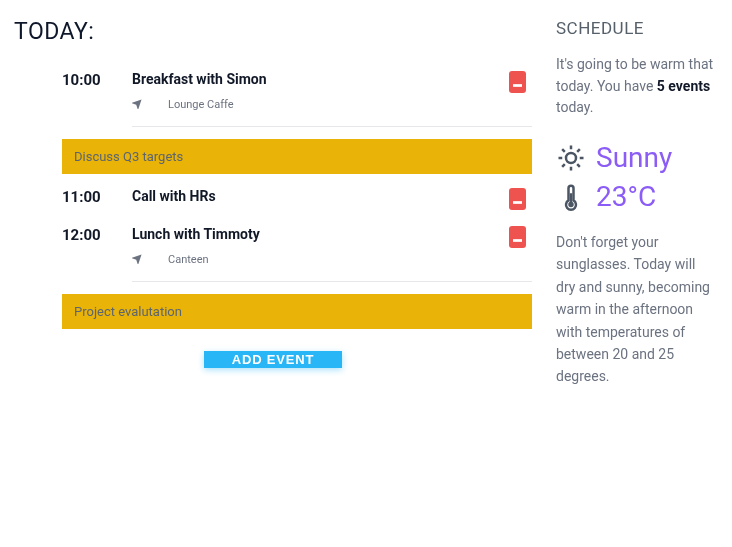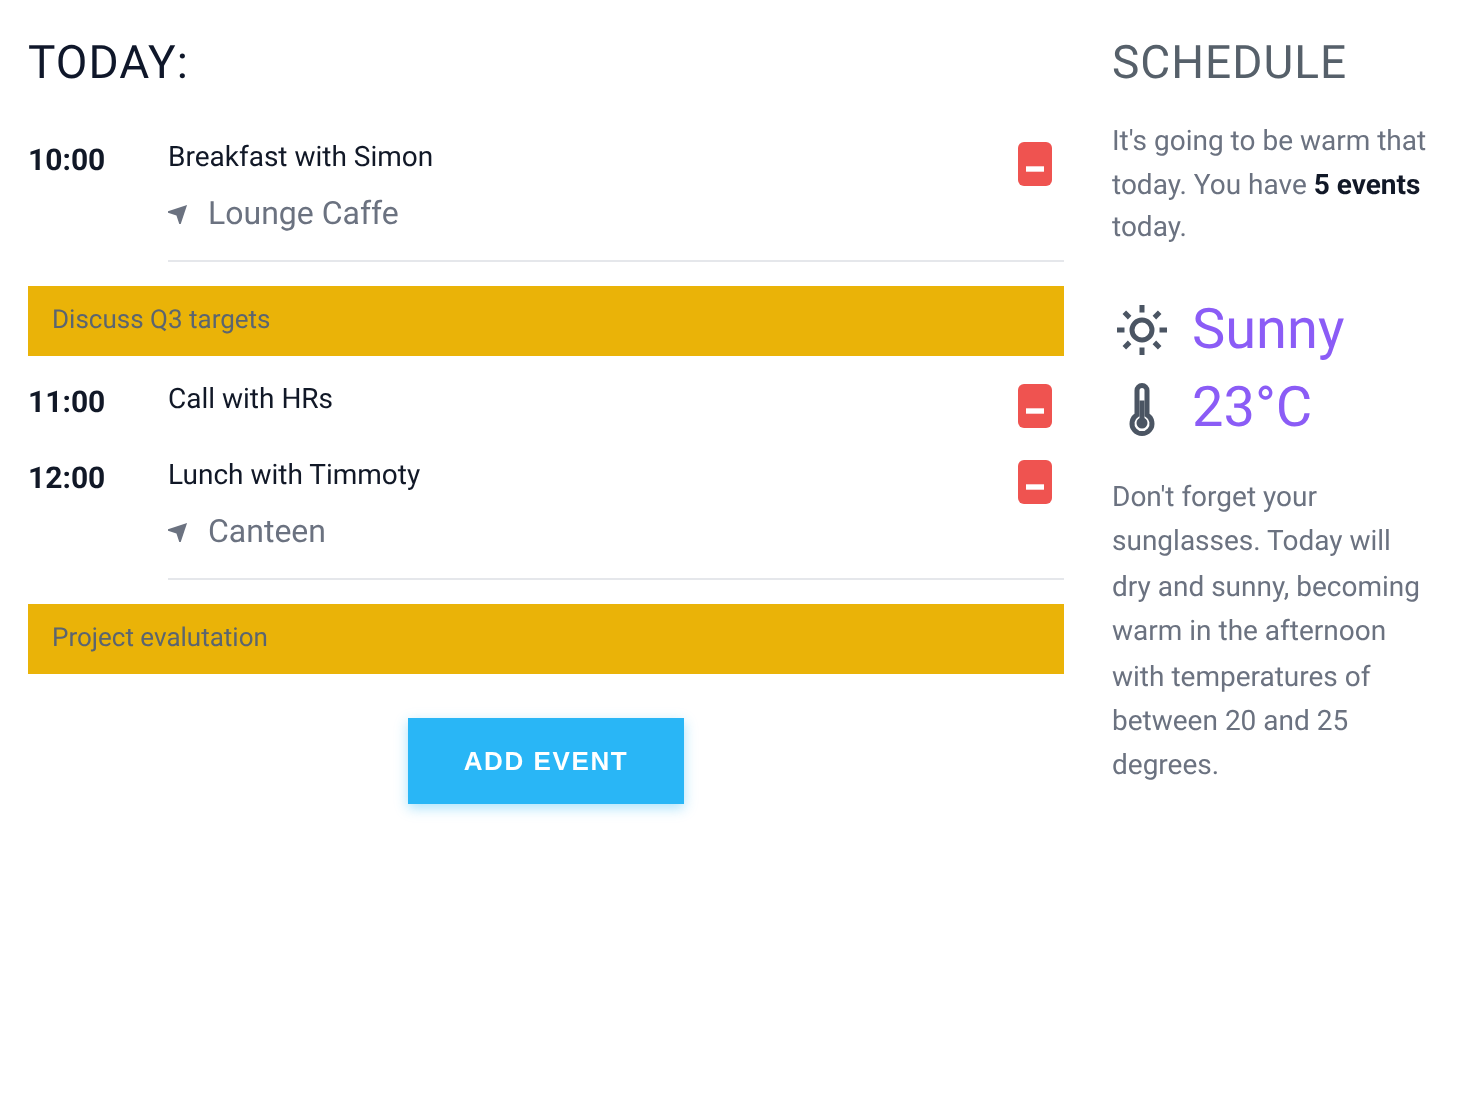--- a/index.html
+++ b/index.html
@@ -25,20 +25,21 @@
   }
   .today-title {
     font-size: 23px;
     font-weight: 400;
     color: #0f172a;
     letter-spacing: 0.5px;
     margin-bottom: 18px;
   }
   .events {
     margin-bottom: 22px;
+    margin-left: 48px;
   }
   .event {
     padding-top: 8px;
   }
   .event-row {
     display: flex;
     align-items: flex-start;
     position: relative;
   }
   .event-time {
@@ -48,31 +49,31 @@
     color: #111827;
     padding-top: 0;
   }
   .event-body {
     flex: 1;
     padding-right: 40px;
     padding-bottom: 10px;
     border-bottom: 1px solid #e5e7eb;
   }
   .event-title {
-    font-weight: 400;
+    font-weight: 700;
     font-size: 14px;
     color: #111827;
     margin-bottom: 10px;
   }
   .event-loc {
     display: flex;
     align-items: center;
-    gap: 8px;
+    gap: 24px;
     color: #6b7280;
-    font-size: 16px;
+    font-size: 11px;
     margin-bottom: 4px;
   }
   .event-loc svg { width: 12px; height: 12px; }
   .collapse-btn {
     position: absolute;
     right: 6px;
     top: 0;
     width: 17px;
     height: 22px;
     background: #ef5350;
@@ -95,27 +96,27 @@
     text-align: center;
     margin-top: 14px;
   }
   .add-btn {
     display: inline-block;
     background: #29b6f6;
     color: #fff;
     font-weight: 600;
     font-size: 13px;
     letter-spacing: 0.8px;
-    padding: 14px 28px;
+    padding: 1px 28px;
     border: none;
     cursor: pointer;
     box-shadow: 0 2px 6px rgba(41,182,246,0.4);
   }
   .side-title {
-    font-size: 23px;
+    font-size: 17px;
     font-weight: 400;
     color: #56606a;
     letter-spacing: 0.5px;
     margin-bottom: 16px;
   }
   .side-sub {
     font-size: 14px;
     line-height: 1.55;
     margin-bottom: 22px;
   }

